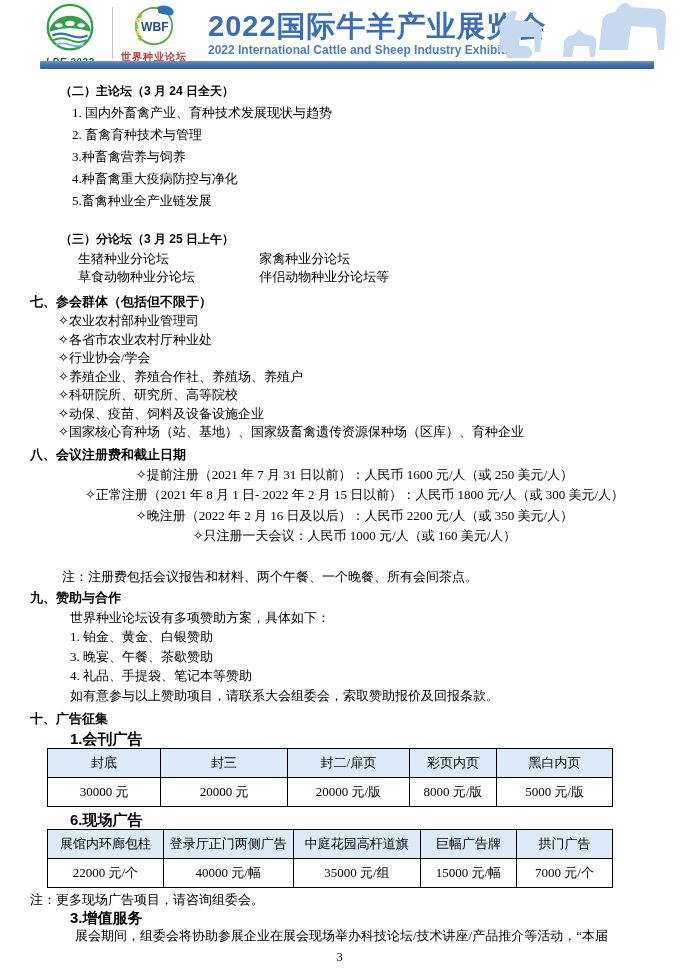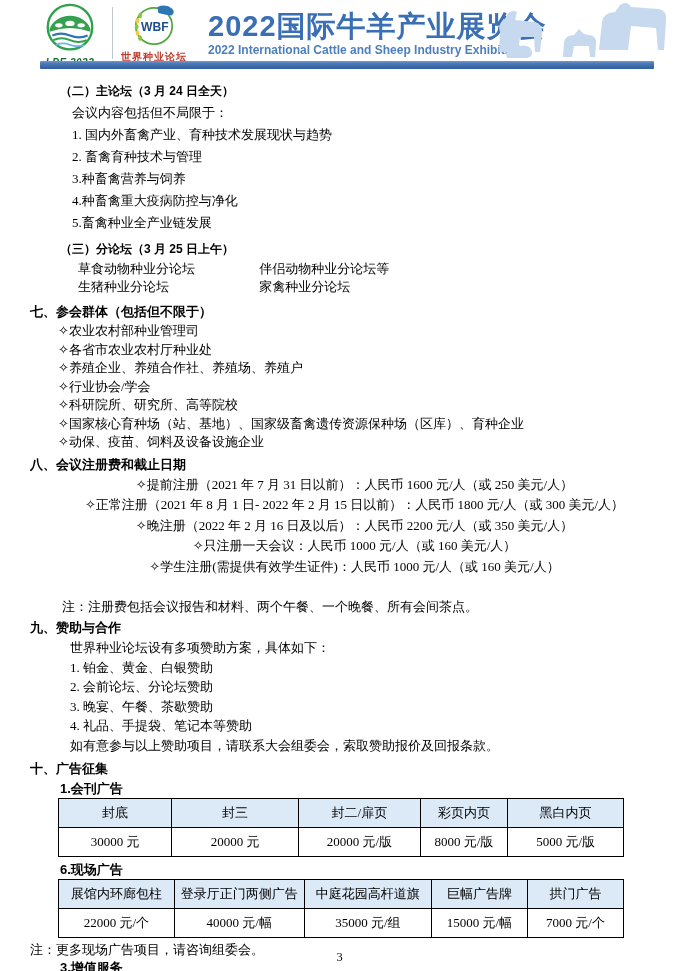--- a/index.html
+++ b/index.html
@@ -27,22 +27,22 @@
   .content{padding:10px 28px 0 30px;font-size:13px;}
   .h-num{font-family:"Liberation Sans",sans-serif;font-weight:bold;font-size:13px;line-height:20px;}
   .h-sub{font-family:"Liberation Sans",sans-serif;font-weight:bold;font-size:12px;line-height:22px;margin-left:30px;}
   .fm-line{line-height:22px;margin-left:42px;}
   .fs-row{line-height:18px;margin-left:48px;}
   .fs-col1{display:inline-block;width:178px;}
   .att-line{line-height:18.5px;margin-left:28px;}
   .reg-line{line-height:20.5px;margin-left:28px;text-align:center;}
   .reg-note{line-height:20px;margin-left:32px;margin-top:20px;}
   .spo-line{line-height:19.5px;margin-left:40px;}
-  .ad-label{font-family:"Liberation Sans",sans-serif;font-weight:bold;font-size:13px;line-height:15px;margin:2px 0 2px 30px;}
-  table.ad{border-collapse:collapse;margin-left:28px;width:566px;table-layout:fixed;border-radius:28px;}
+  .ad-label{font-family:"Liberation Sans",sans-serif;font-weight:bold;font-size:15px;line-height:15px;margin:2px 0 2px 40px;}
+  table.ad{border-collapse:collapse;margin-left:17px;width:566px;table-layout:fixed;border-radius:28px;}
   table.ad td{border:1px solid #000;height:28px;text-align:center;vertical-align:middle;
               font-size:13px;padding:0 2px;overflow:hidden;white-space:nowrap;}
   table.ad{border:1.5px solid #000;}
   tr.thead td{background:#dce9f6;}
   .ad-note{line-height:17px;margin-left:0;margin-top:3px;}
   .va-text{line-height:18px;margin-left:45px;}
   .footer{position:absolute;bottom:6px;left:0;width:100%;text-align:center;font-size:12.5px;}
 </style>
 </head>
 <body>
@@ -95,66 +95,63 @@
       </g>
     </svg>
 
     <div class="hdr-bar"></div>
   </div>
 
   <div class="content">
 
     <div>
       <div class="h-sub">（二）主论坛（3 月 24 日全天）</div>
-      <div class="fm-line">会议内容包括但不局限于：</div>
       <div class="fm-line">1. 国内外畜禽产业、育种技术发展现状与趋势</div>
       <div class="fm-line">2. 畜禽育种技术与管理</div>
       <div class="fm-line">3.种畜禽营养与饲养</div>
       <div class="fm-line">4.种畜禽重大疫病防控与净化</div>
       <div class="fm-line">5.畜禽种业全产业链发展</div>
     </div>
 
-    <div style="margin-top:4px;">
+    <div style="margin-top:16px;">
       <div class="h-sub">（三）分论坛（3 月 25 日上午）</div>
+      <div class="fs-row">
+        <span class="fs-col1">生猪种业分论坛</span>
+        <span>家禽种业分论坛</span>
+      </div>
       <div class="fs-row">
         <span class="fs-col1">草食动物种业分论坛</span>
         <span>伴侣动物种业分论坛等</span>
-      </div>
-      <div class="fs-row">
-        <span class="fs-col1">生猪种业分论坛</span>
-        <span>家禽种业分论坛</span>
       </div>
     </div>
 
     <div style="margin-top:6px;">
       <div class="h-num">七、参会群体（包括但不限于）</div>
       <div class="att-line">✧农业农村部种业管理司</div>
       <div class="att-line">✧各省市农业农村厅种业处</div>
+      <div class="att-line">✧行业协会/学会</div>
       <div class="att-line">✧养殖企业、养殖合作社、养殖场、养殖户</div>
-      <div class="att-line">✧行业协会/学会</div>
       <div class="att-line">✧科研院所、研究所、高等院校</div>
+      <div class="att-line">✧动保、疫苗、饲料及设备设施企业</div>
       <div class="att-line">✧国家核心育种场（站、基地）、国家级畜禽遗传资源保种场（区库）、育种企业</div>
-      <div class="att-line">✧动保、疫苗、饲料及设备设施企业</div>
     </div>
 
     <div style="margin-top:3px;">
       <div class="h-num">八、会议注册费和截止日期</div>
       <div class="reg-line">✧提前注册（2021 年 7 月 31 日以前）：人民币 1600 元/人（或 250 美元/人）</div>
       <div class="reg-line">✧正常注册（2021 年 8 月 1 日- 2022 年 2 月 15 日以前）：人民币 1800 元/人（或 300 美元/人）</div>
       <div class="reg-line">✧晚注册（2022 年 2 月 16 日及以后）：人民币 2200 元/人（或 350 美元/人）</div>
       <div class="reg-line">✧只注册一天会议：人民币 1000 元/人（或 160 美元/人）</div>
-      <div class="reg-line">✧学生注册(需提供有效学生证件)：人民币 1000 元/人（或 160 美元/人）</div>
       <div class="reg-note">注：注册费包括会议报告和材料、两个午餐、一个晚餐、所有会间茶点。</div>
     </div>
 
     <div style="margin-top:1px;">
       <div class="h-num">九、赞助与合作</div>
       <div class="spo-line">世界种业论坛设有多项赞助方案，具体如下：</div>
       <div class="spo-line">1. 铂金、黄金、白银赞助</div>
-      <div class="spo-line">2. 会前论坛、分论坛赞助</div>
       <div class="spo-line">3. 晚宴、午餐、茶歇赞助</div>
       <div class="spo-line">4. 礼品、手提袋、笔记本等赞助</div>
       <div class="spo-line">如有意参与以上赞助项目，请联系大会组委会，索取赞助报价及回报条款。</div>
     </div>
 
     <div style="margin-top:4px;">
       <div class="h-num">十、广告征集</div>
 
       <div class="ad-label">1.会刊广告</div>
       <table class="ad">

